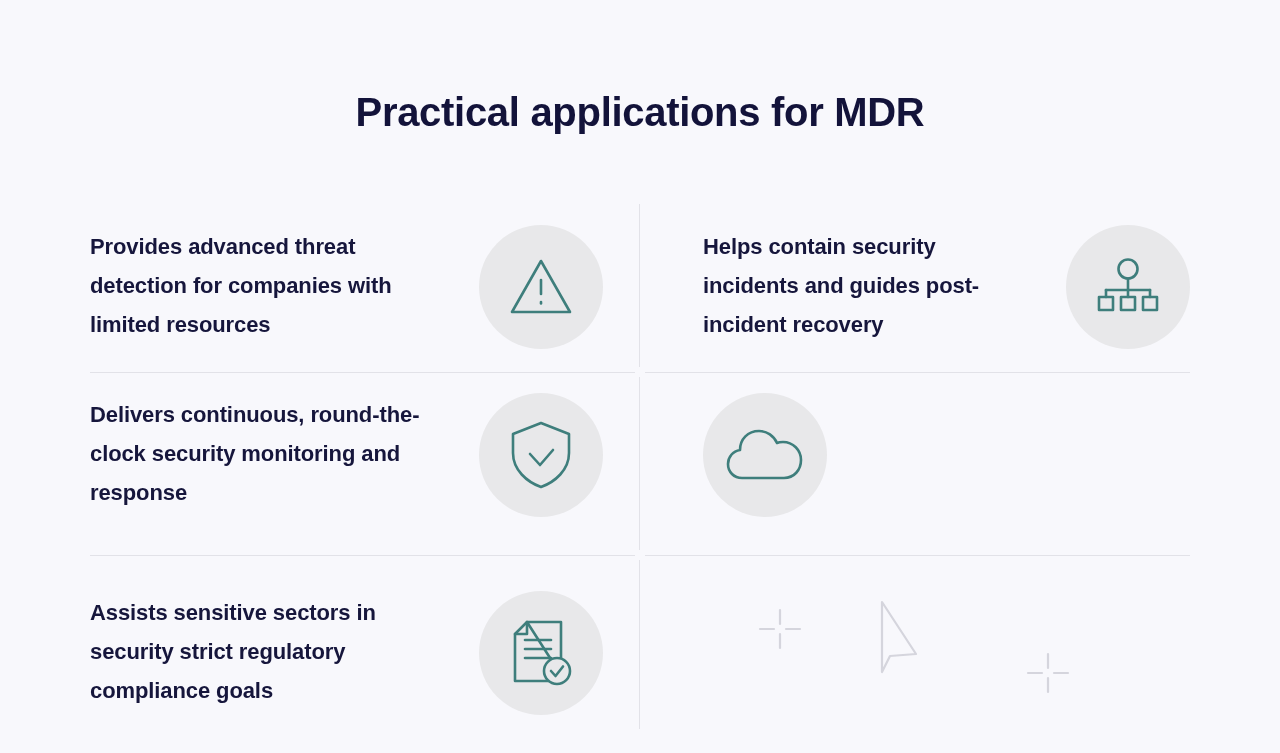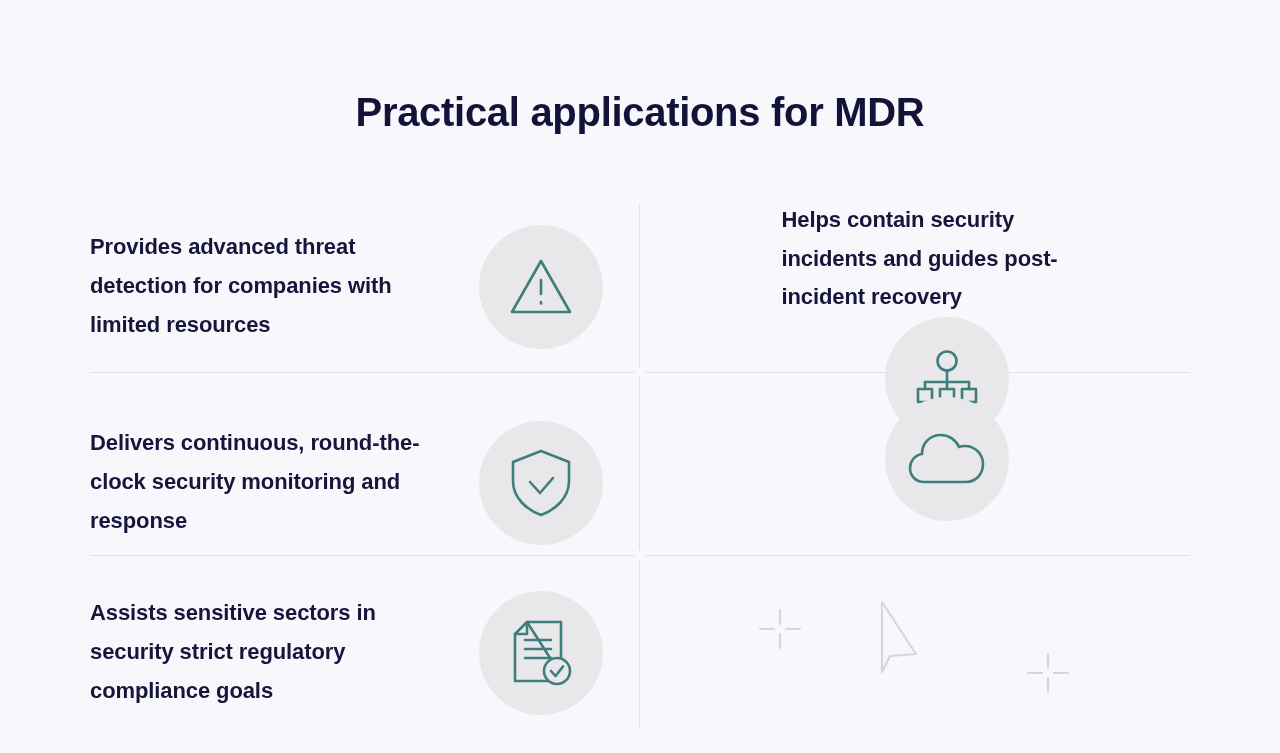--- a/index.html
+++ b/index.html
@@ -49,25 +49,25 @@
 
   .cell {
     position: absolute;
     display: flex;
     align-items: center;
     justify-content: space-between;
   }
 
   
   .col-l { left: 0px;   width: 513px; }
-  .col-r { left: 613px; width: 487px; flex-direction: column; }
+  .col-r { left: 613px; width: 487px; }
 
   
   .row-1 { top: 0px;   height: 171px; }
-  .row-2 { top: 196px; height: 171px; gap: 48px; }
+  .row-2 { top: 168px; height: 171px; gap: 48px; }
   .row-3 { top: 366px; height: 171px; }
 
   .cell-text {
     font-size: 22px;
     font-weight: 600;
     line-height: 1.76;
     color: #16163c;
     letter-spacing: -0.1px;
     max-width: 350px;
   }

